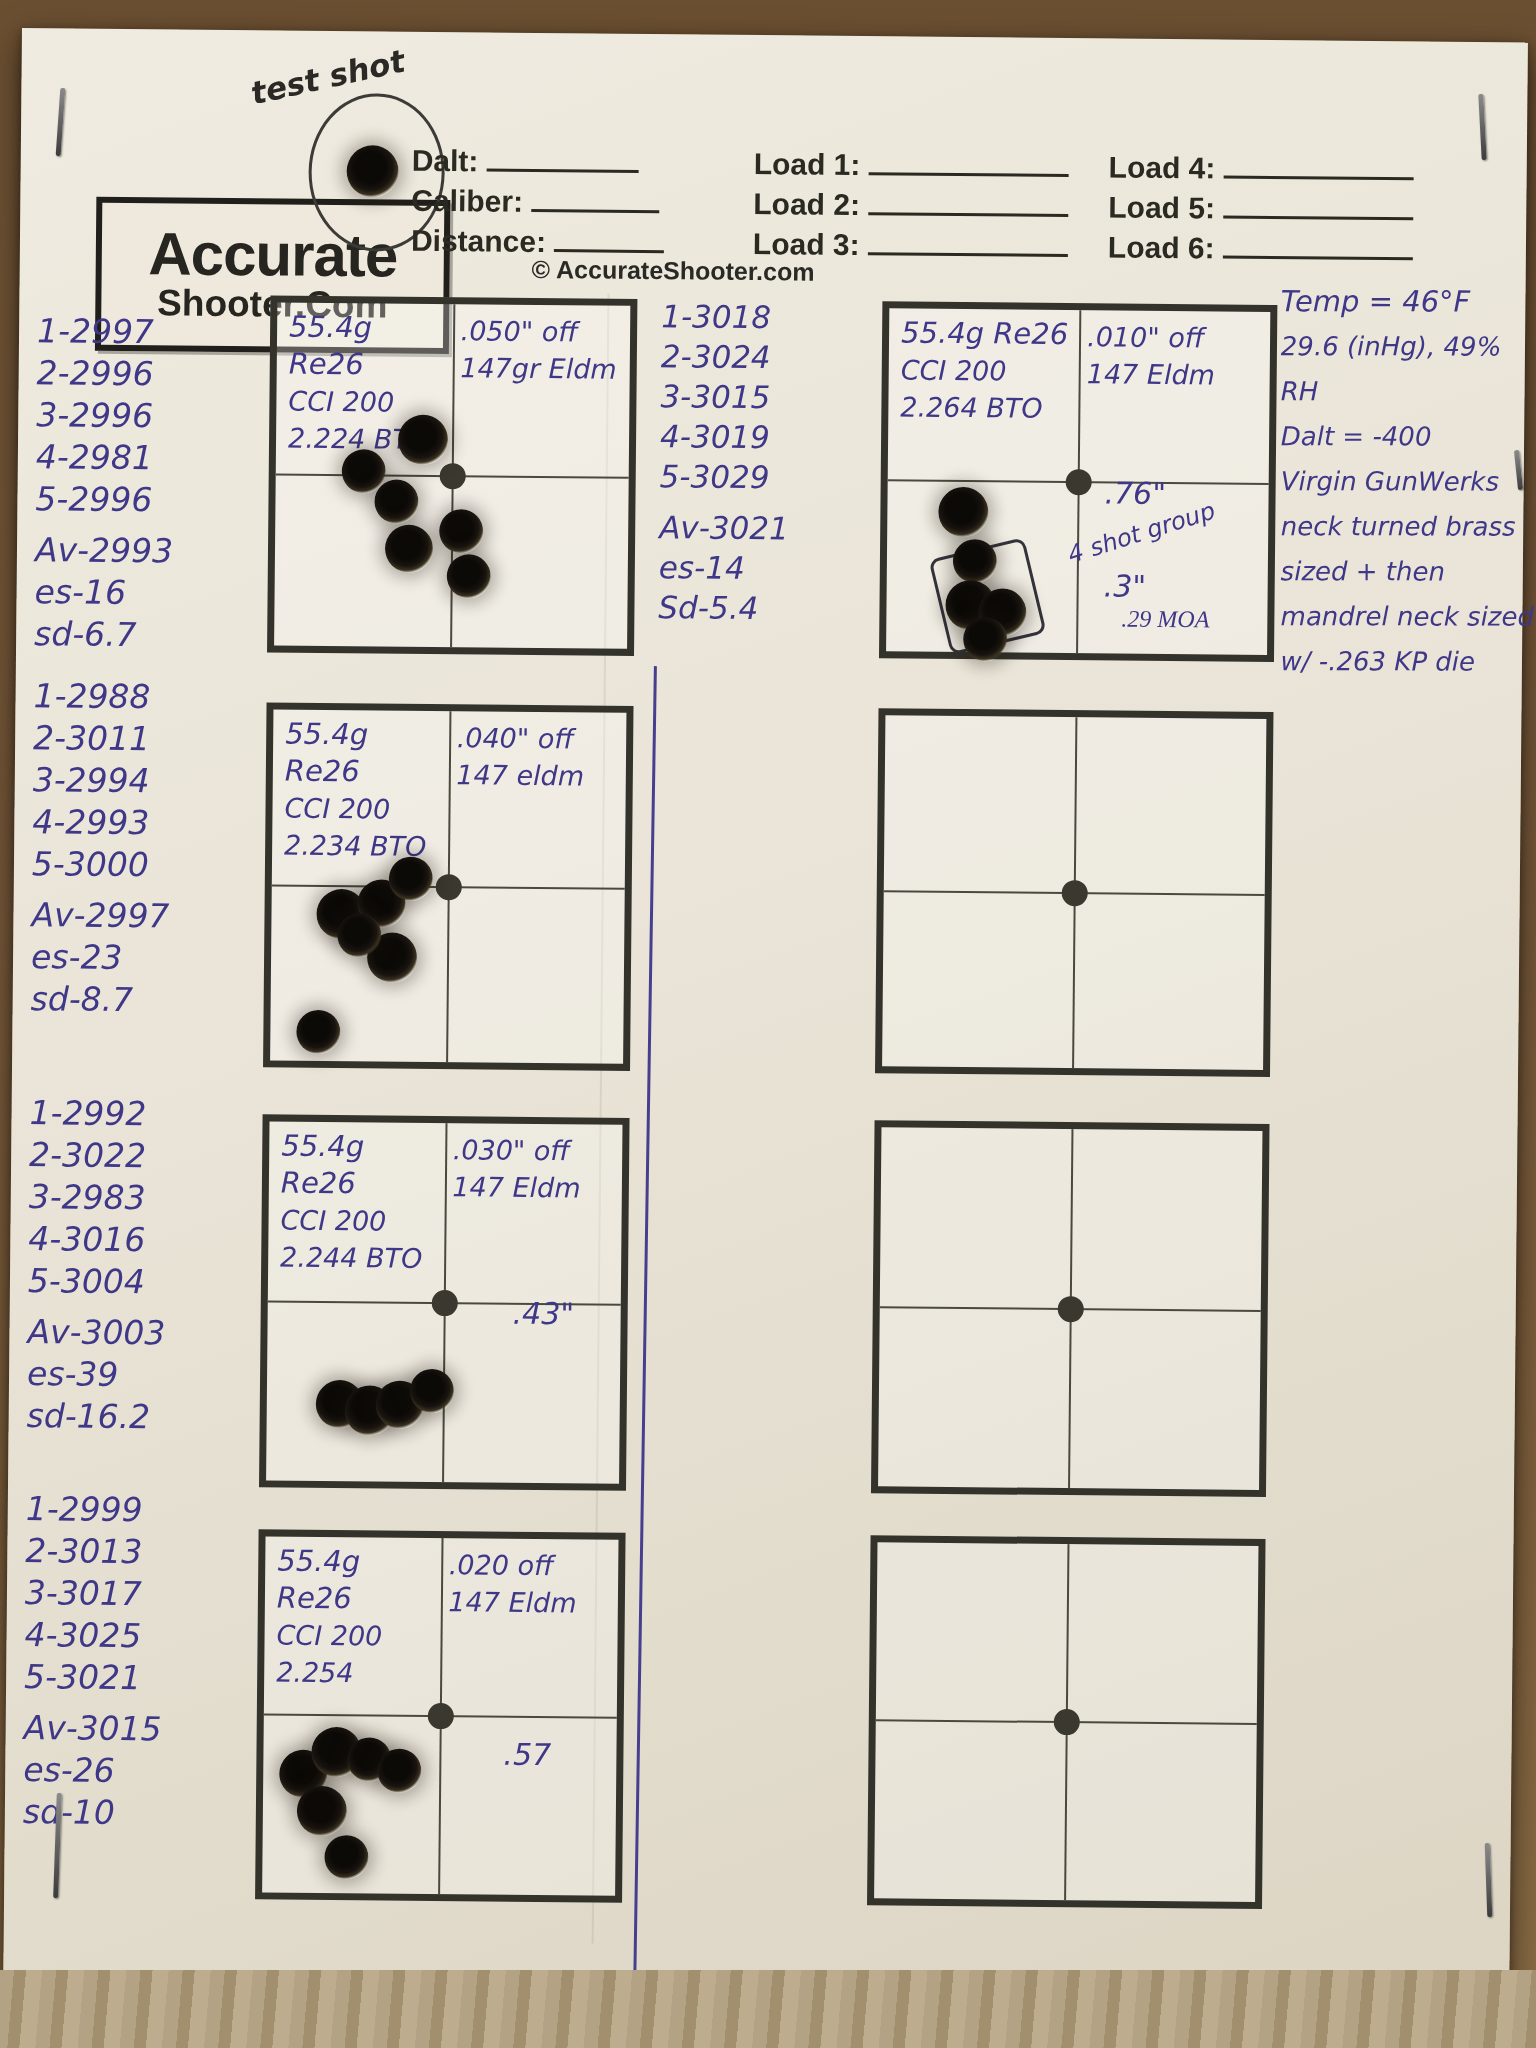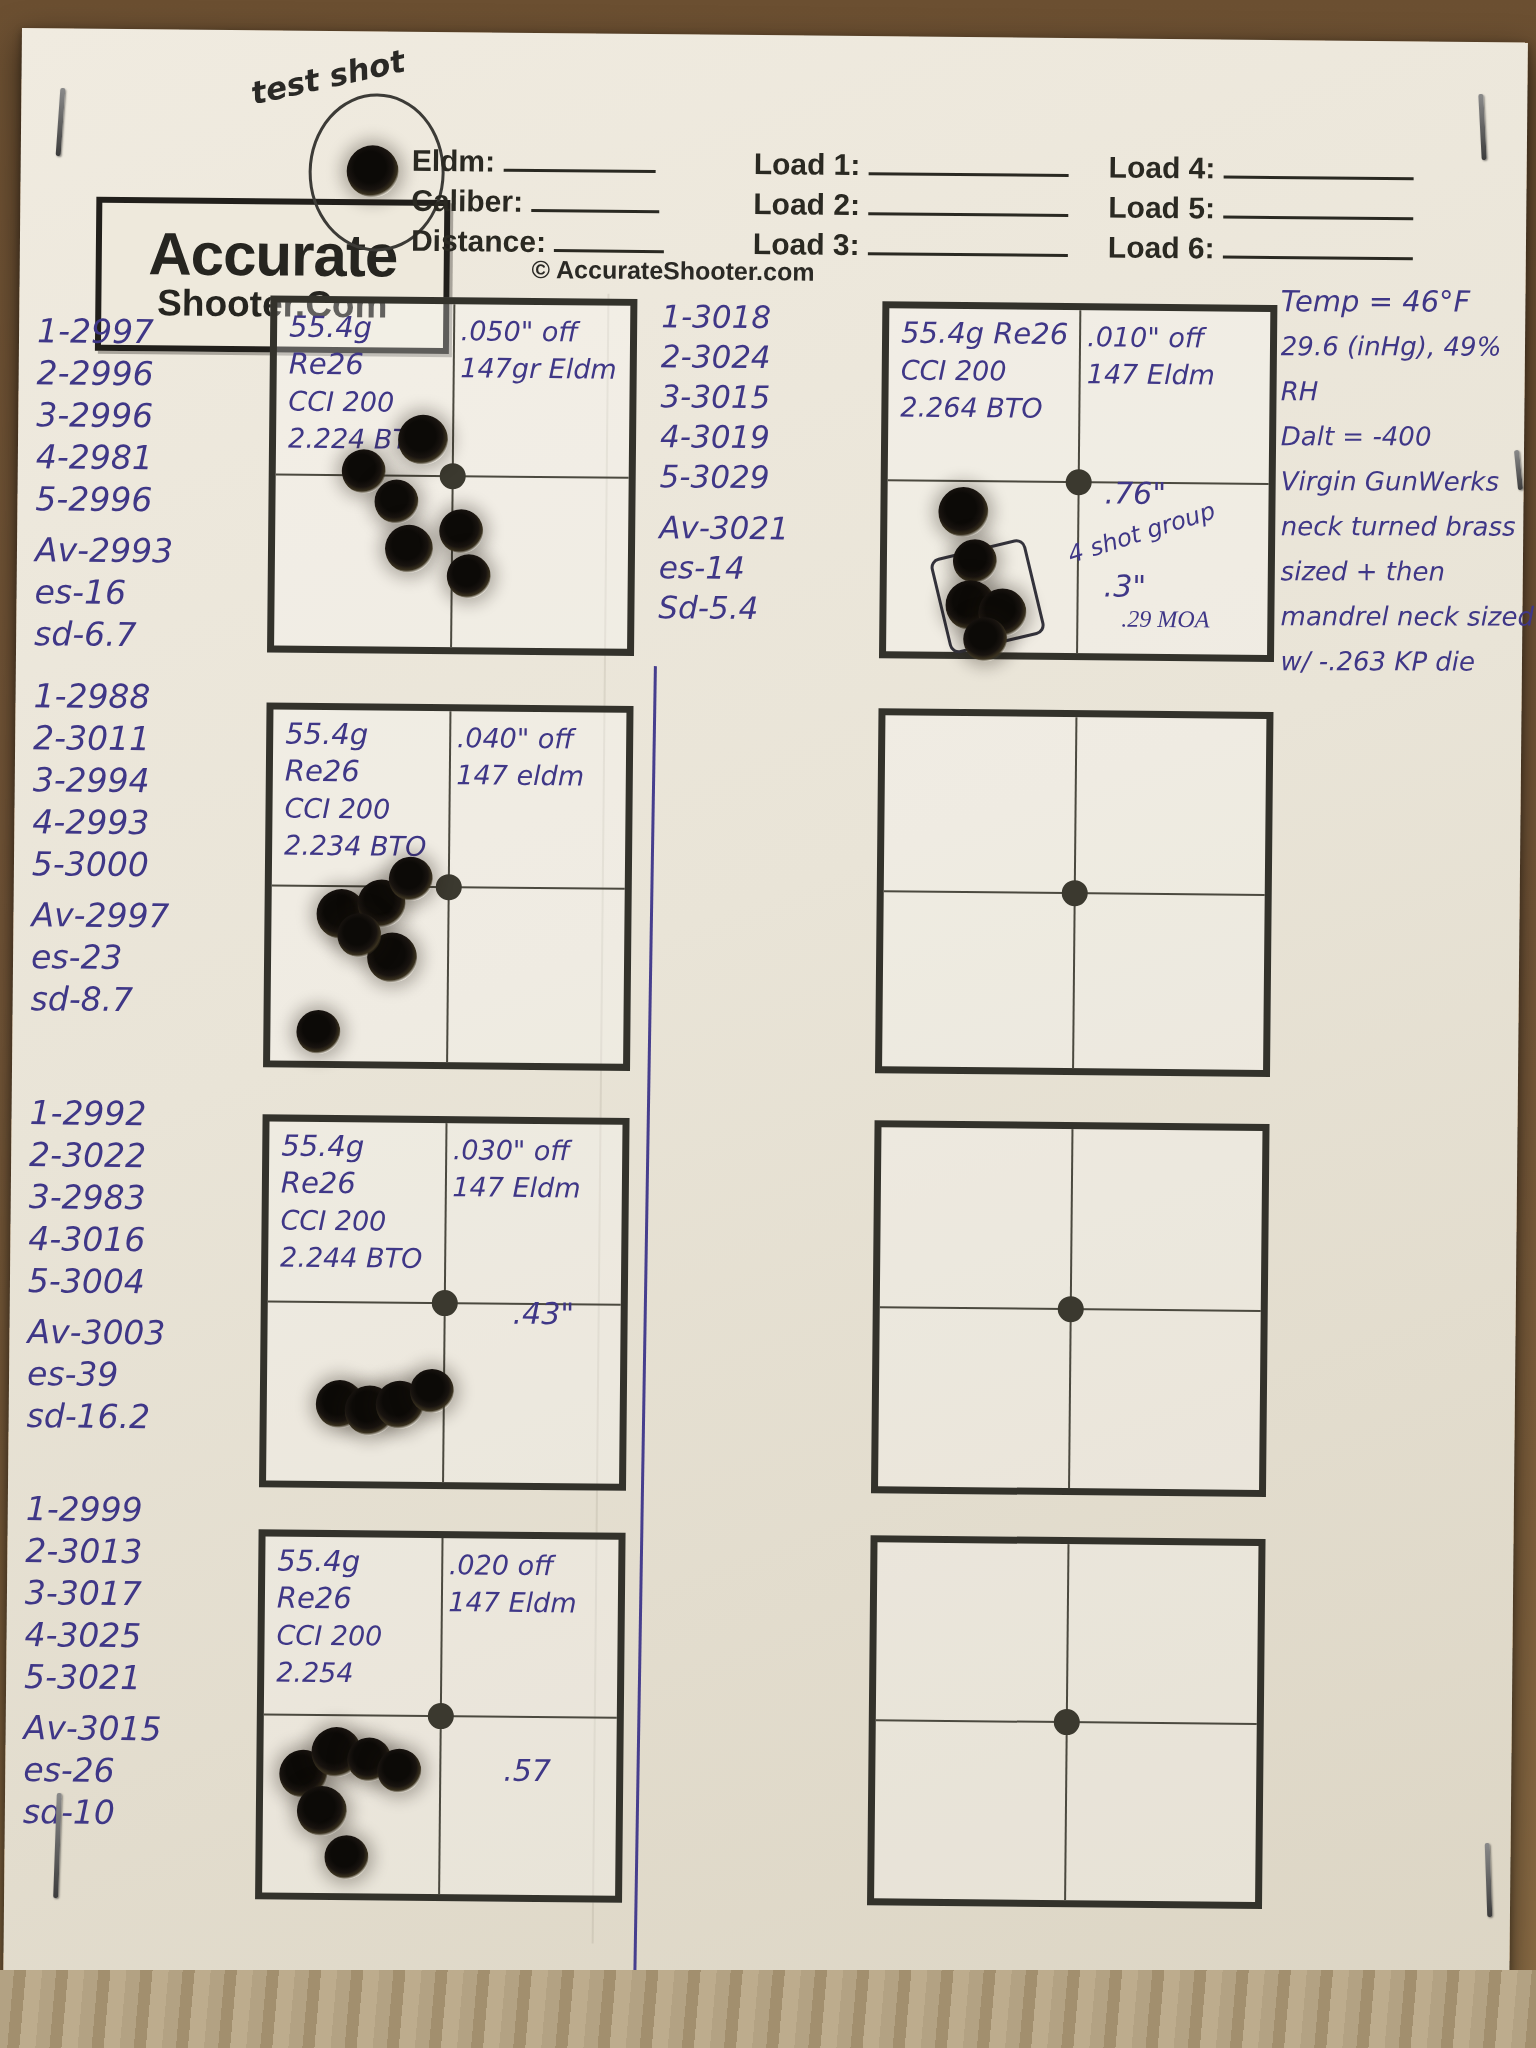--- a/index.html
+++ b/index.html
@@ -70,21 +70,21 @@
   <div class="logo">
     <div class="l1">Accurate</div>
     <div class="l2">Shooter.Com</div>
   </div>
 
   <div class="tstext hand ink-black">test shot</div>
   <div class="tscircle"></div>
   <span class="hole" style="left:352px;top:140px;width:52px;height:52px;"></span>
 
   <div class="field" style="left:391px;top:112px;">
-    <span>Eldm:</span>
+    <span>Dalt:</span>
     <span class="fline" style="width:152px;"></span>
   </div>
   <div class="field" style="left:391px;top:152px;">
     <span>Caliber:</span>
     <span class="fline" style="width:128px;"></span>
   </div>
   <div class="field" style="left:391px;top:192px;">
     <span>Distance:</span>
     <span class="fline" style="width:110px;"></span>
   </div>
@@ -248,21 +248,21 @@
     <div class="dot"></div>
     <div class="cl hand">
       <div>55.4g Re26</div>
       <div>CCI 200</div>
       <div>2.254</div>
     </div>
     <div class="cr hand">
       <div>.020 off</div>
       <div>147 Eldm</div>
     </div>
-    <div class="gnote hand" style="left:240px;top:214px;text-align:center;">.57</div>
+    <div class="gnote hand" style="left:240px;top:198px;text-align:center;">.57</div>
     <span class="hole" style="left:40px;top:237px;width:48px;height:48px;"></span>
     <span class="hole" style="left:73px;top:215px;width:50px;height:50px;"></span>
     <span class="hole" style="left:106px;top:222px;"></span>
     <span class="hole" style="left:136px;top:233px;"></span>
     <span class="hole" style="left:59px;top:274px;width:50px;height:50px;"></span>
     <span class="hole" style="left:84px;top:320px;"></span>
   </div>
 
   <div class="target" style="left:863px;top:265px;width:395px;height:357px;">
     <div class="xv"></div>

